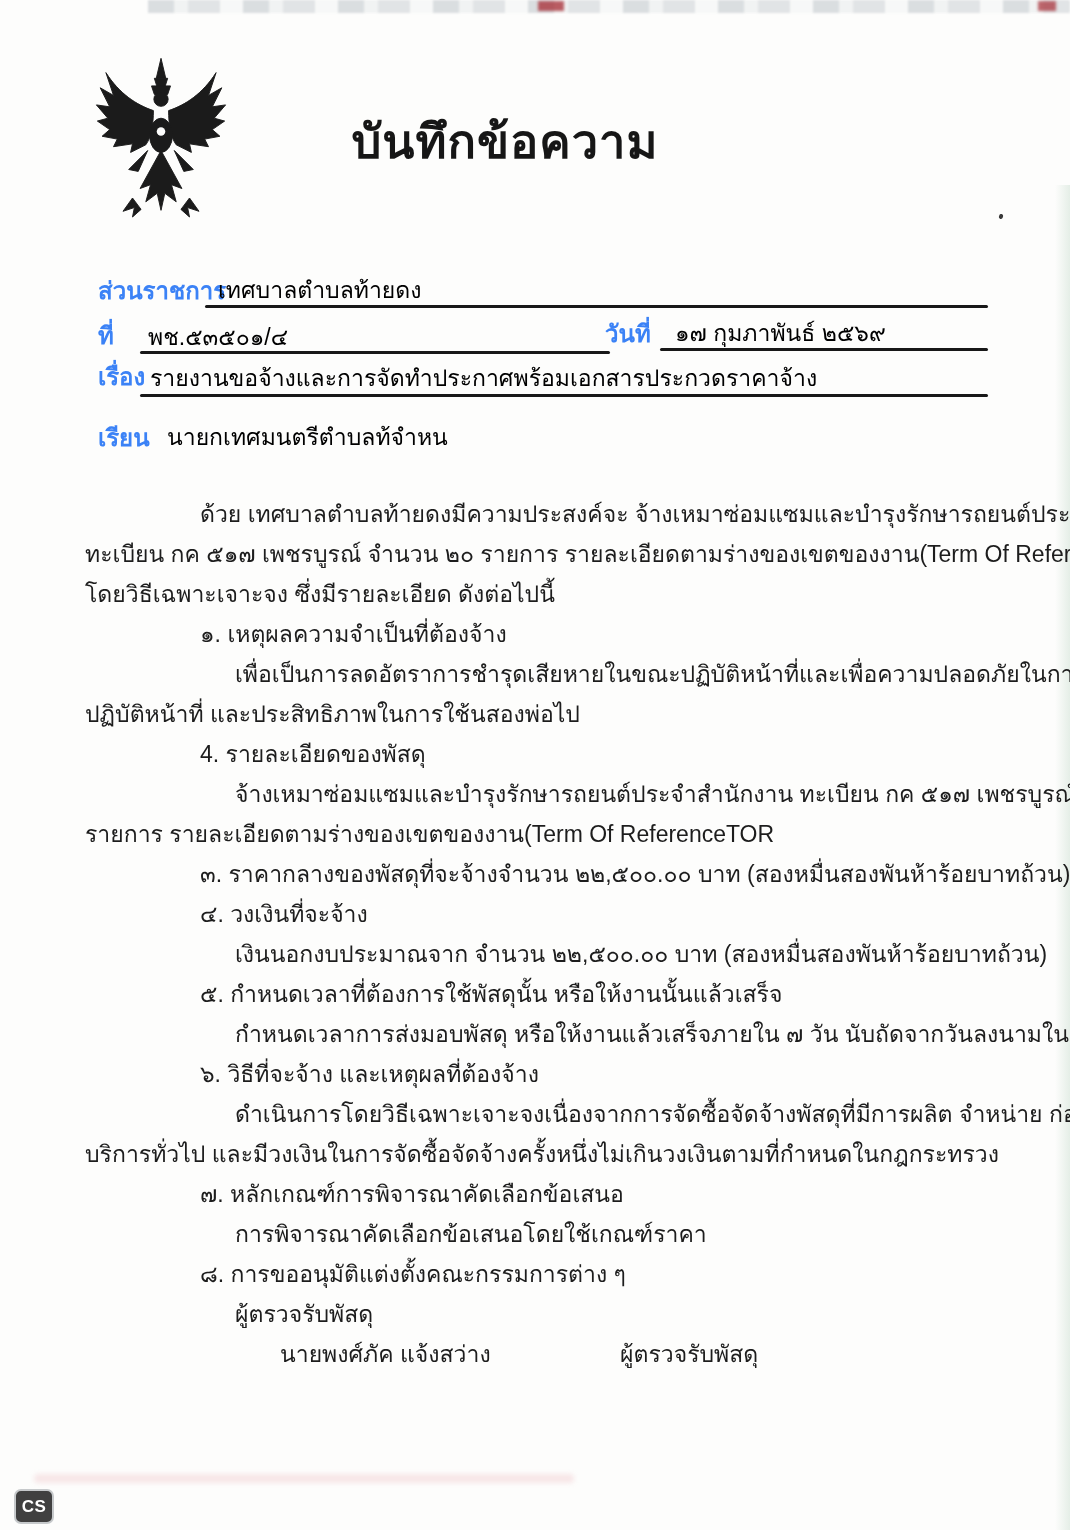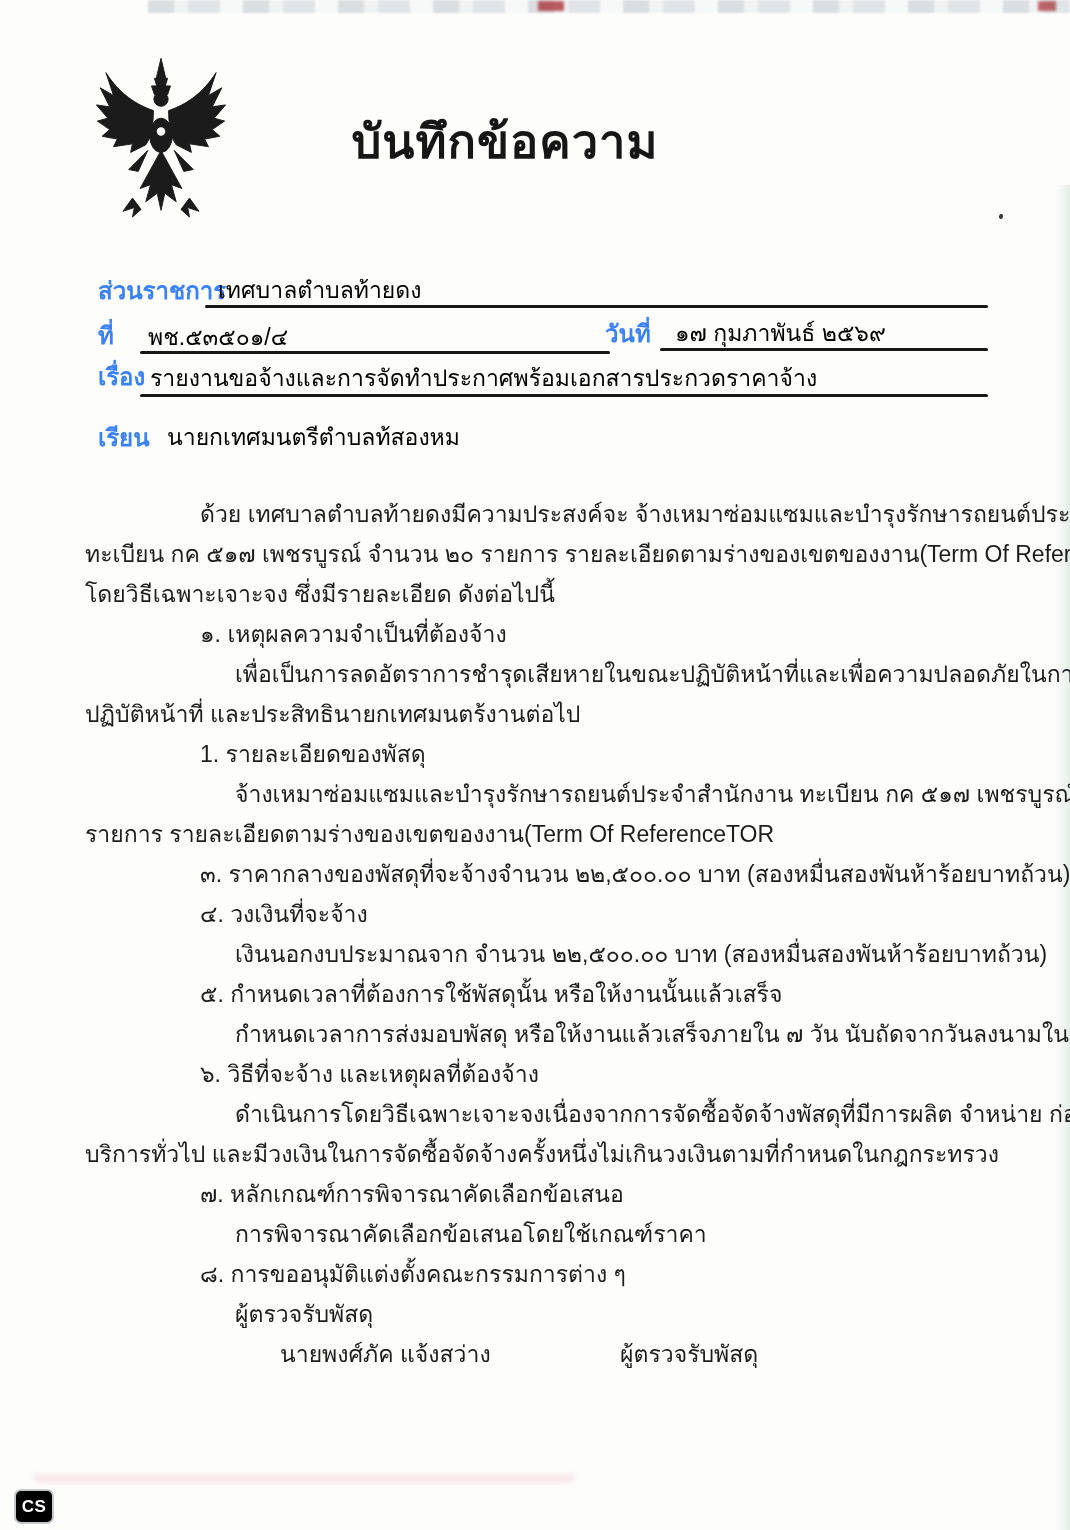--- a/index.html
+++ b/index.html
@@ -71,21 +71,21 @@
   .line.lead{left:200px;}
   .line.cont{left:85px;}
   .line.section{left:200px;}
   .line.paragraph{left:235px;}
   .line.name{left:280px;}
   .col2{position:absolute;left:340px;top:0;white-space:nowrap;}
 
   
   .footer-badge{
     position:absolute;left:14px;top:1489px;width:36px;height:31px;
-    background:#000000;border:2px solid #c6c9cb;border-radius:7px;
+    background:#404040;border:2px solid #c6c9cb;border-radius:7px;
     color:#fff;font-size:17px;font-weight:700;
     display:flex;align-items:center;justify-content:center;letter-spacing:.5px;
   }
   .footer-text{
     position:absolute;left:62px;top:1493px;font-size:21px;color:#c3c6c8;white-space:nowrap;
   }
 </style>
 </head>
 <body>
 
@@ -137,30 +137,30 @@
   <div class="hlabel lab-date">วันที่</div>
   <div class="hvalue val-date">๑๗ กุมภาพันธ์ ๒๕๖๙</div>
   <div class="rule rule-2a"></div>
   <div class="rule rule-2b"></div>
 
   <div class="hlabel lab-subject">เรื่อง</div>
   <div class="hvalue val-subject">รายงานขอจ้างและการจัดทำประกาศพร้อมเอกสารประกวดราคาจ้าง</div>
   <div class="rule rule-3"></div>
 
   <div class="hlabel lab-to">เรียน</div>
-  <div class="hvalue val-to">นายกเทศมนตรีตำบลท้สองหม</div>
+  <div class="hvalue val-to">นายกเทศมนตรีตำบลท้จำหน</div>
 
   <div>
       <div class="line lead" style="top: 496px;"><span>ด้วย เทศบาลตำบลท้ายดงมีความประสงค์จะ จ้างเหมาซ่อมแซมและบำรุงรักษารถยนต์ประจำสำนักงาน</span></div>
       <div class="line cont" style="top: 536px;"><span>ทะเบียน กค ๕๑๗ เพชรบูรณ์ จำนวน ๒๐ รายการ รายละเอียดตามร่างของเขตของงาน(Term Of ReferenceTOR)</span></div>
       <div class="line cont" style="top: 576px; text-align: right;"><span>โดยวิธีเฉพาะเจาะจง ซึ่งมีรายละเอียด ดังต่อไปนี้</span></div>
       <div class="line section" style="top: 616px;"><span>๑. เหตุผลความจำเป็นที่ต้องจ้าง</span></div>
       <div class="line paragraph" style="top: 656px;"><span>เพื่อเป็นการลดอัตราการชำรุดเสียหายในขณะปฏิบัติหน้าที่และเพื่อความปลอดภัยในการขับขี่ของผู้</span></div>
-      <div class="line cont" style="top: 696px;"><span>ปฏิบัติหน้าที่ และประสิทธินายกเทศมนตร้งานต่อไป</span></div>
-      <div class="line section" style="top: 736px;"><span>1. รายละเอียดของพัสดุ</span></div>
+      <div class="line cont" style="top: 696px;"><span>ปฏิบัติหน้าที่ และประสิทธิภาพในการใช้นสองพ่อไป</span></div>
+      <div class="line section" style="top: 736px;"><span>4. รายละเอียดของพัสดุ</span></div>
       <div class="line paragraph" style="top: 776px;"><span>จ้างเหมาซ่อมแซมและบำรุงรักษารถยนต์ประจำสำนักงาน ทะเบียน กค ๕๑๗ เพชรบูรณ์ จำนวน ๒๐</span></div>
       <div class="line cont" style="top: 816px;"><span>รายการ รายละเอียดตามร่างของเขตของงาน(Term Of ReferenceTOR</span></div>
       <div class="line section" style="top: 856px;"><span>๓. ราคากลางของพัสดุที่จะจ้างจำนวน ๒๒,๕๐๐.๐๐ บาท (สองหมื่นสองพันห้าร้อยบาทถ้วน)</span></div>
       <div class="line section" style="top: 896px;"><span>๔. วงเงินที่จะจ้าง</span></div>
       <div class="line paragraph" style="top: 936px;"><span>เงินนอกงบประมาณจาก จำนวน ๒๒,๕๐๐.๐๐ บาท (สองหมื่นสองพันห้าร้อยบาทถ้วน)</span></div>
       <div class="line section" style="top: 976px;"><span>๕. กำหนดเวลาที่ต้องการใช้พัสดุนั้น หรือให้งานนั้นแล้วเสร็จ</span></div>
       <div class="line paragraph" style="top: 1016px;"><span>กำหนดเวลาการส่งมอบพัสดุ หรือให้งานแล้วเสร็จภายใน ๗ วัน นับถัดจากวันลงนามในสัญญา</span></div>
       <div class="line section" style="top: 1056px;"><span>๖. วิธีที่จะจ้าง และเหตุผลที่ต้องจ้าง</span></div>
       <div class="line paragraph" style="top: 1096px;"><span>ดำเนินการโดยวิธีเฉพาะเจาะจงเนื่องจากการจัดซื้อจัดจ้างพัสดุที่มีการผลิต จำหน่าย ก่อสร้าง หรือให้</span></div>
       <div class="line cont" style="top: 1136px;"><span>บริการทั่วไป และมีวงเงินในการจัดซื้อจัดจ้างครั้งหนึ่งไม่เกินวงเงินตามที่กำหนดในกฎกระทรวง</span></div>

